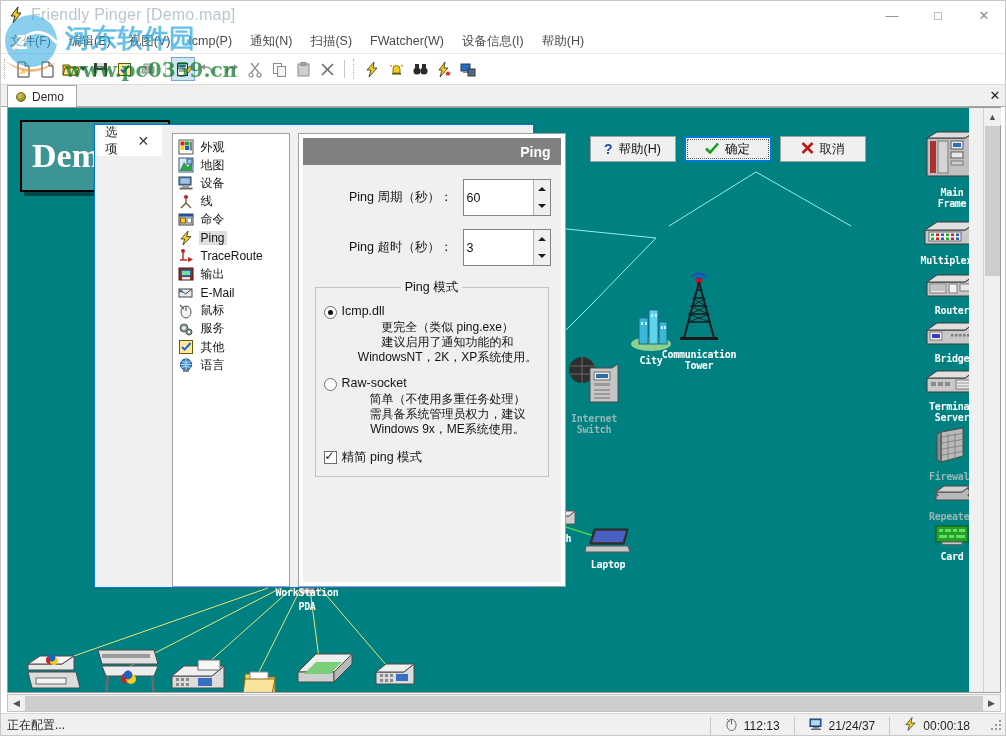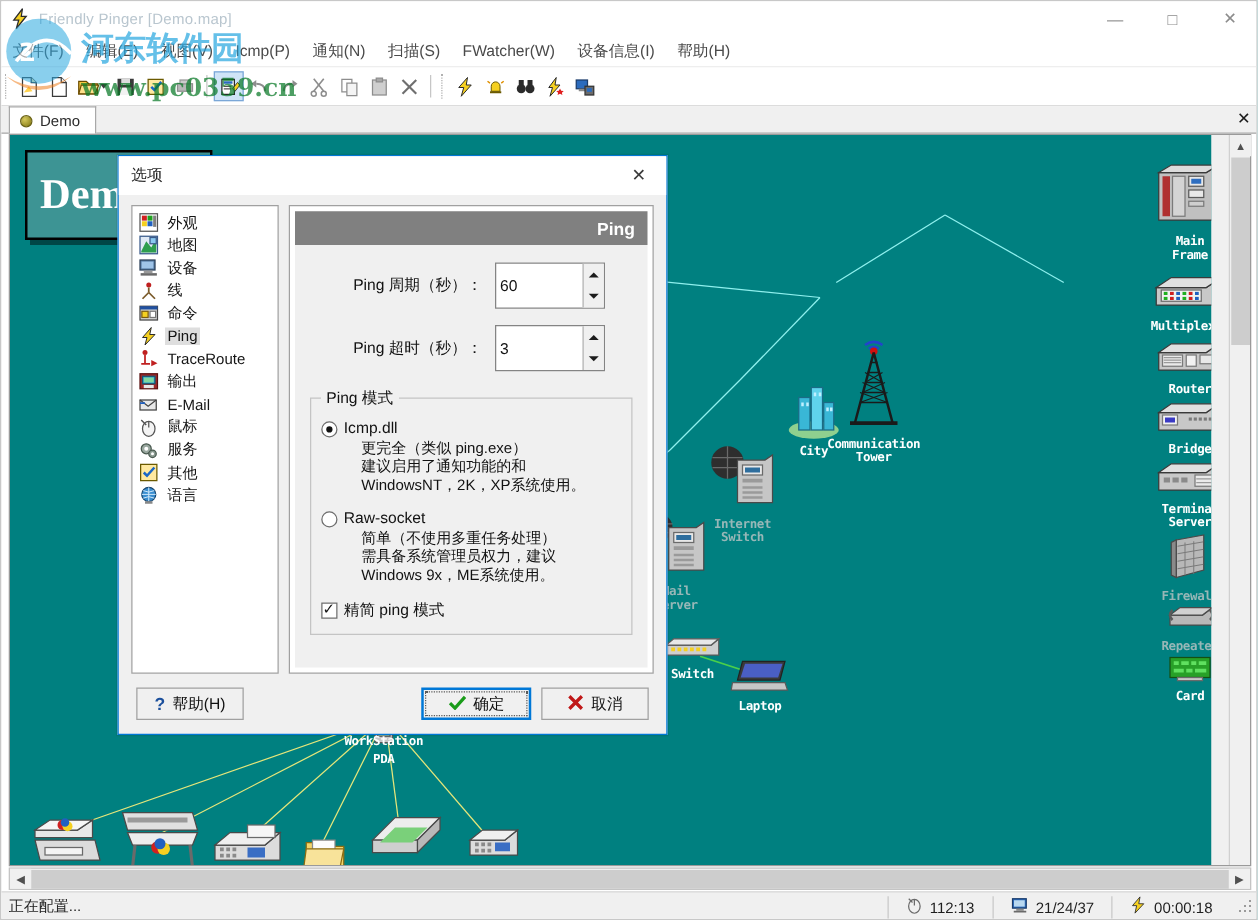--- a/index.html
+++ b/index.html
@@ -22,21 +22,21 @@
   #titlebar {
     position: absolute; left: 0; top: 0; width: 1006px; height: 28px;
     background: #ffffff;
     display: flex; align-items: center;
   }
   #title-icon {
     width: 20px; height: 20px; margin-left: 6px; margin-right: 4px;
     position: relative; flex: 0 0 auto;
   }
   #title-text {
-    font-size: 12px; color: #b9c6cf; letter-spacing: .2px;
+    font-size: 16px; color: #b9c6cf; letter-spacing: .2px;
     white-space: nowrap; overflow: hidden;
   }
   #win-buttons { margin-left: auto; display: flex; height: 28px; }
   .win-btn {
     width: 46px; height: 28px; display: flex; align-items: center; justify-content: center;
     color: #8c8c8c; font-size: 13px;
   }
 
   
   #menubar {
@@ -166,21 +166,21 @@
       radial-gradient(circle 1px at 6px 6px, #9a9a9a 99%, transparent),
       radial-gradient(circle 1px at 10px 6px, #9a9a9a 99%, transparent),
       radial-gradient(circle 1px at 10px 2px, #9a9a9a 99%, transparent);
   }
 
   
   #dialog {
     position: absolute; left: 93px; top: 123px; width: 440px; height: 464px;
     background: #f0f0f0; border: 1px solid #0078d7;
     box-shadow: 0 0 0 1px rgba(0,0,0,.08);
-    display: flex; flex-direction: column;
+    display: flex; flex-direction: row;
   }
   #dlg-title {
     height: 31px; background: #ffffff; display: flex; align-items: center;
     padding-left: 10px; font-size: 12.5px; color: #262626;
   }
   #dlg-close {
     margin-left: auto; width: 44px; height: 30px;
     display: flex; align-items: center; justify-content: center;
     color: #3a3a3a; font-size: 14px;
   }
@@ -220,21 +220,21 @@
   }
   .spin-btns {
     width: 17px; border-left: 1px solid #b4b4b4; display: flex; flex-direction: column;
     background: #f0f0f0;
   }
   .spin-btn { flex: 1; display: flex; align-items: center; justify-content: center; }
   .tri-up { width: 0; height: 0; border-left: 4px solid transparent; border-right: 4px solid transparent; border-bottom: 4px solid #1c1c1c; }
   .tri-dn { width: 0; height: 0; border-left: 4px solid transparent; border-right: 4px solid transparent; border-top: 4px solid #1c1c1c; }
 
   fieldset.group {
-    border: 1px solid #c4c4c4; margin: 4px 2px 0 2px; padding: 4px 8px 10px 8px;
+    border: 1px solid #c4c4c4; margin: 4px 2px 0 2px; padding: 4px 8px 10px 8px; text-align: center;
   }
   fieldset.group legend { font-size: 12.5px; color: #121212; padding: 0 4px; }
 
   .radio-row { display: flex; align-items: flex-start; margin-top: 4px; gap: 5px; }
   .radio {
     width: 13px; height: 13px; border-radius: 50%;
     border: 1px solid #6d6d6d; background: #fff; flex: 0 0 auto;
     position: relative; margin-top: 2px;
   }
   .radio.on::after {

